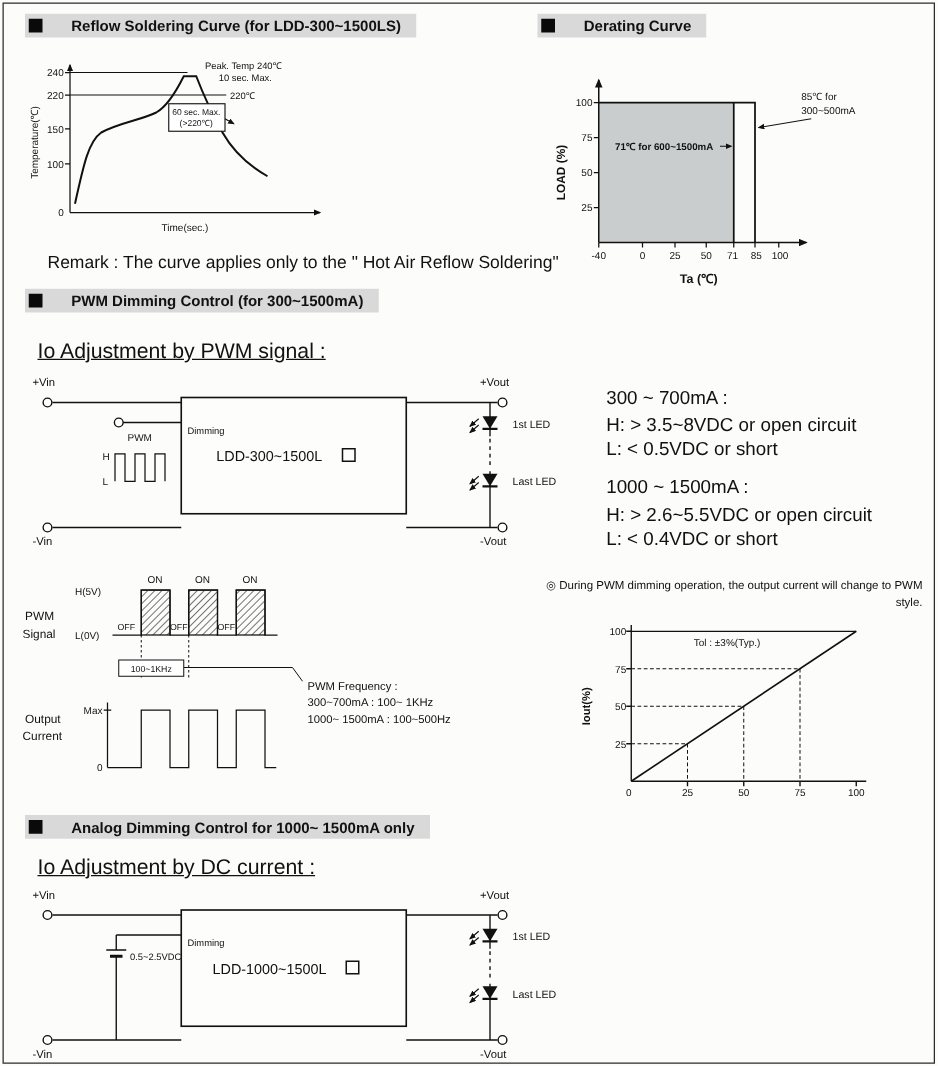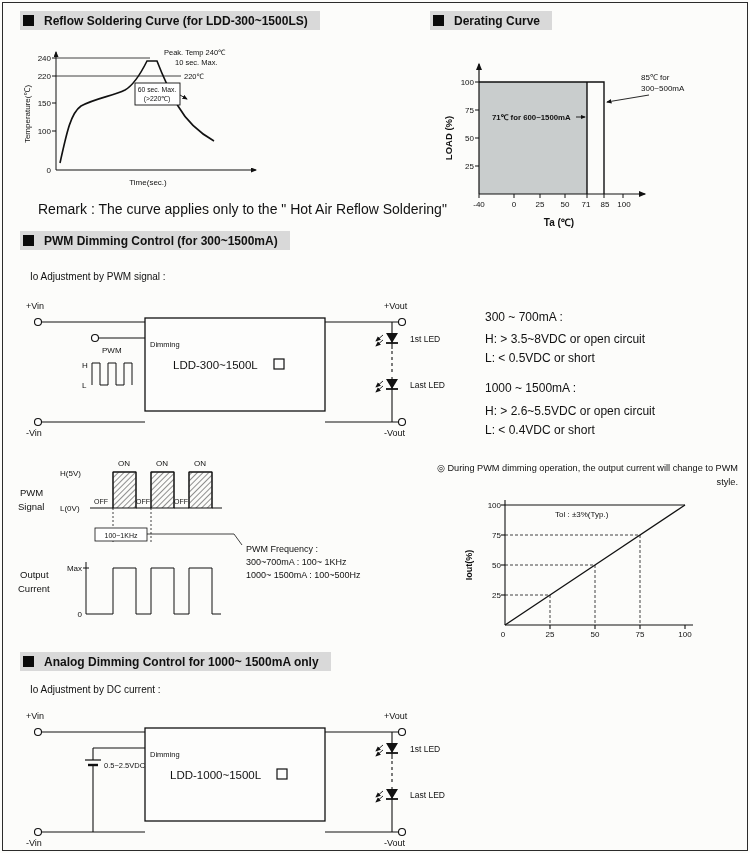--- a/index.html
+++ b/index.html
@@ -4,27 +4,27 @@
 <style>
   * { margin:0; padding:0; box-sizing:border-box; }
   html,body { background:#ffffff; }
   .page {
     position:relative; width:750px; height:853px;
     background:#fcfcfa; overflow:hidden;
     font-family:"Liberation Sans", sans-serif; color:#111;
   }
   .frame { position:absolute; inset:2px; border:1px solid #2b2b2b; pointer-events:none; }
   .sec-h {
-    position:absolute; display:flex; align-items:center; gap:10px;
+    position:absolute; display:flex; align-items:center; gap:23px;
     background:#d9d9d9; height:19px; padding:0 12px 0 3px;
     font-weight:bold; font-size:12px; white-space:nowrap;
   }
   .sq { width:11px; height:11px; background:#0a0a0a; flex:0 0 auto; }
-  .subtitle { position:absolute; font-size:10px; color:#111; }
-  .lv { position:absolute; font-size:12px; white-space:nowrap; color:#111; }
+  .subtitle { position:absolute; font-size:17px; color:#111;text-decoration:underline; }
+  .lv { position:absolute; font-size:15px; white-space:nowrap; color:#111; }
   svg { position:absolute; font-family:"Liberation Sans", sans-serif; }
   text { fill:#111; }
   .note {
     position:absolute; font-size:9.2px; line-height:1.55;
     padding-left:13px; text-indent:-13px; color:#111;text-align:right;
   }
   .remark { position:absolute; font-size:14px; color:#111; white-space:nowrap; }
 </style>
 </head>
 <body>

